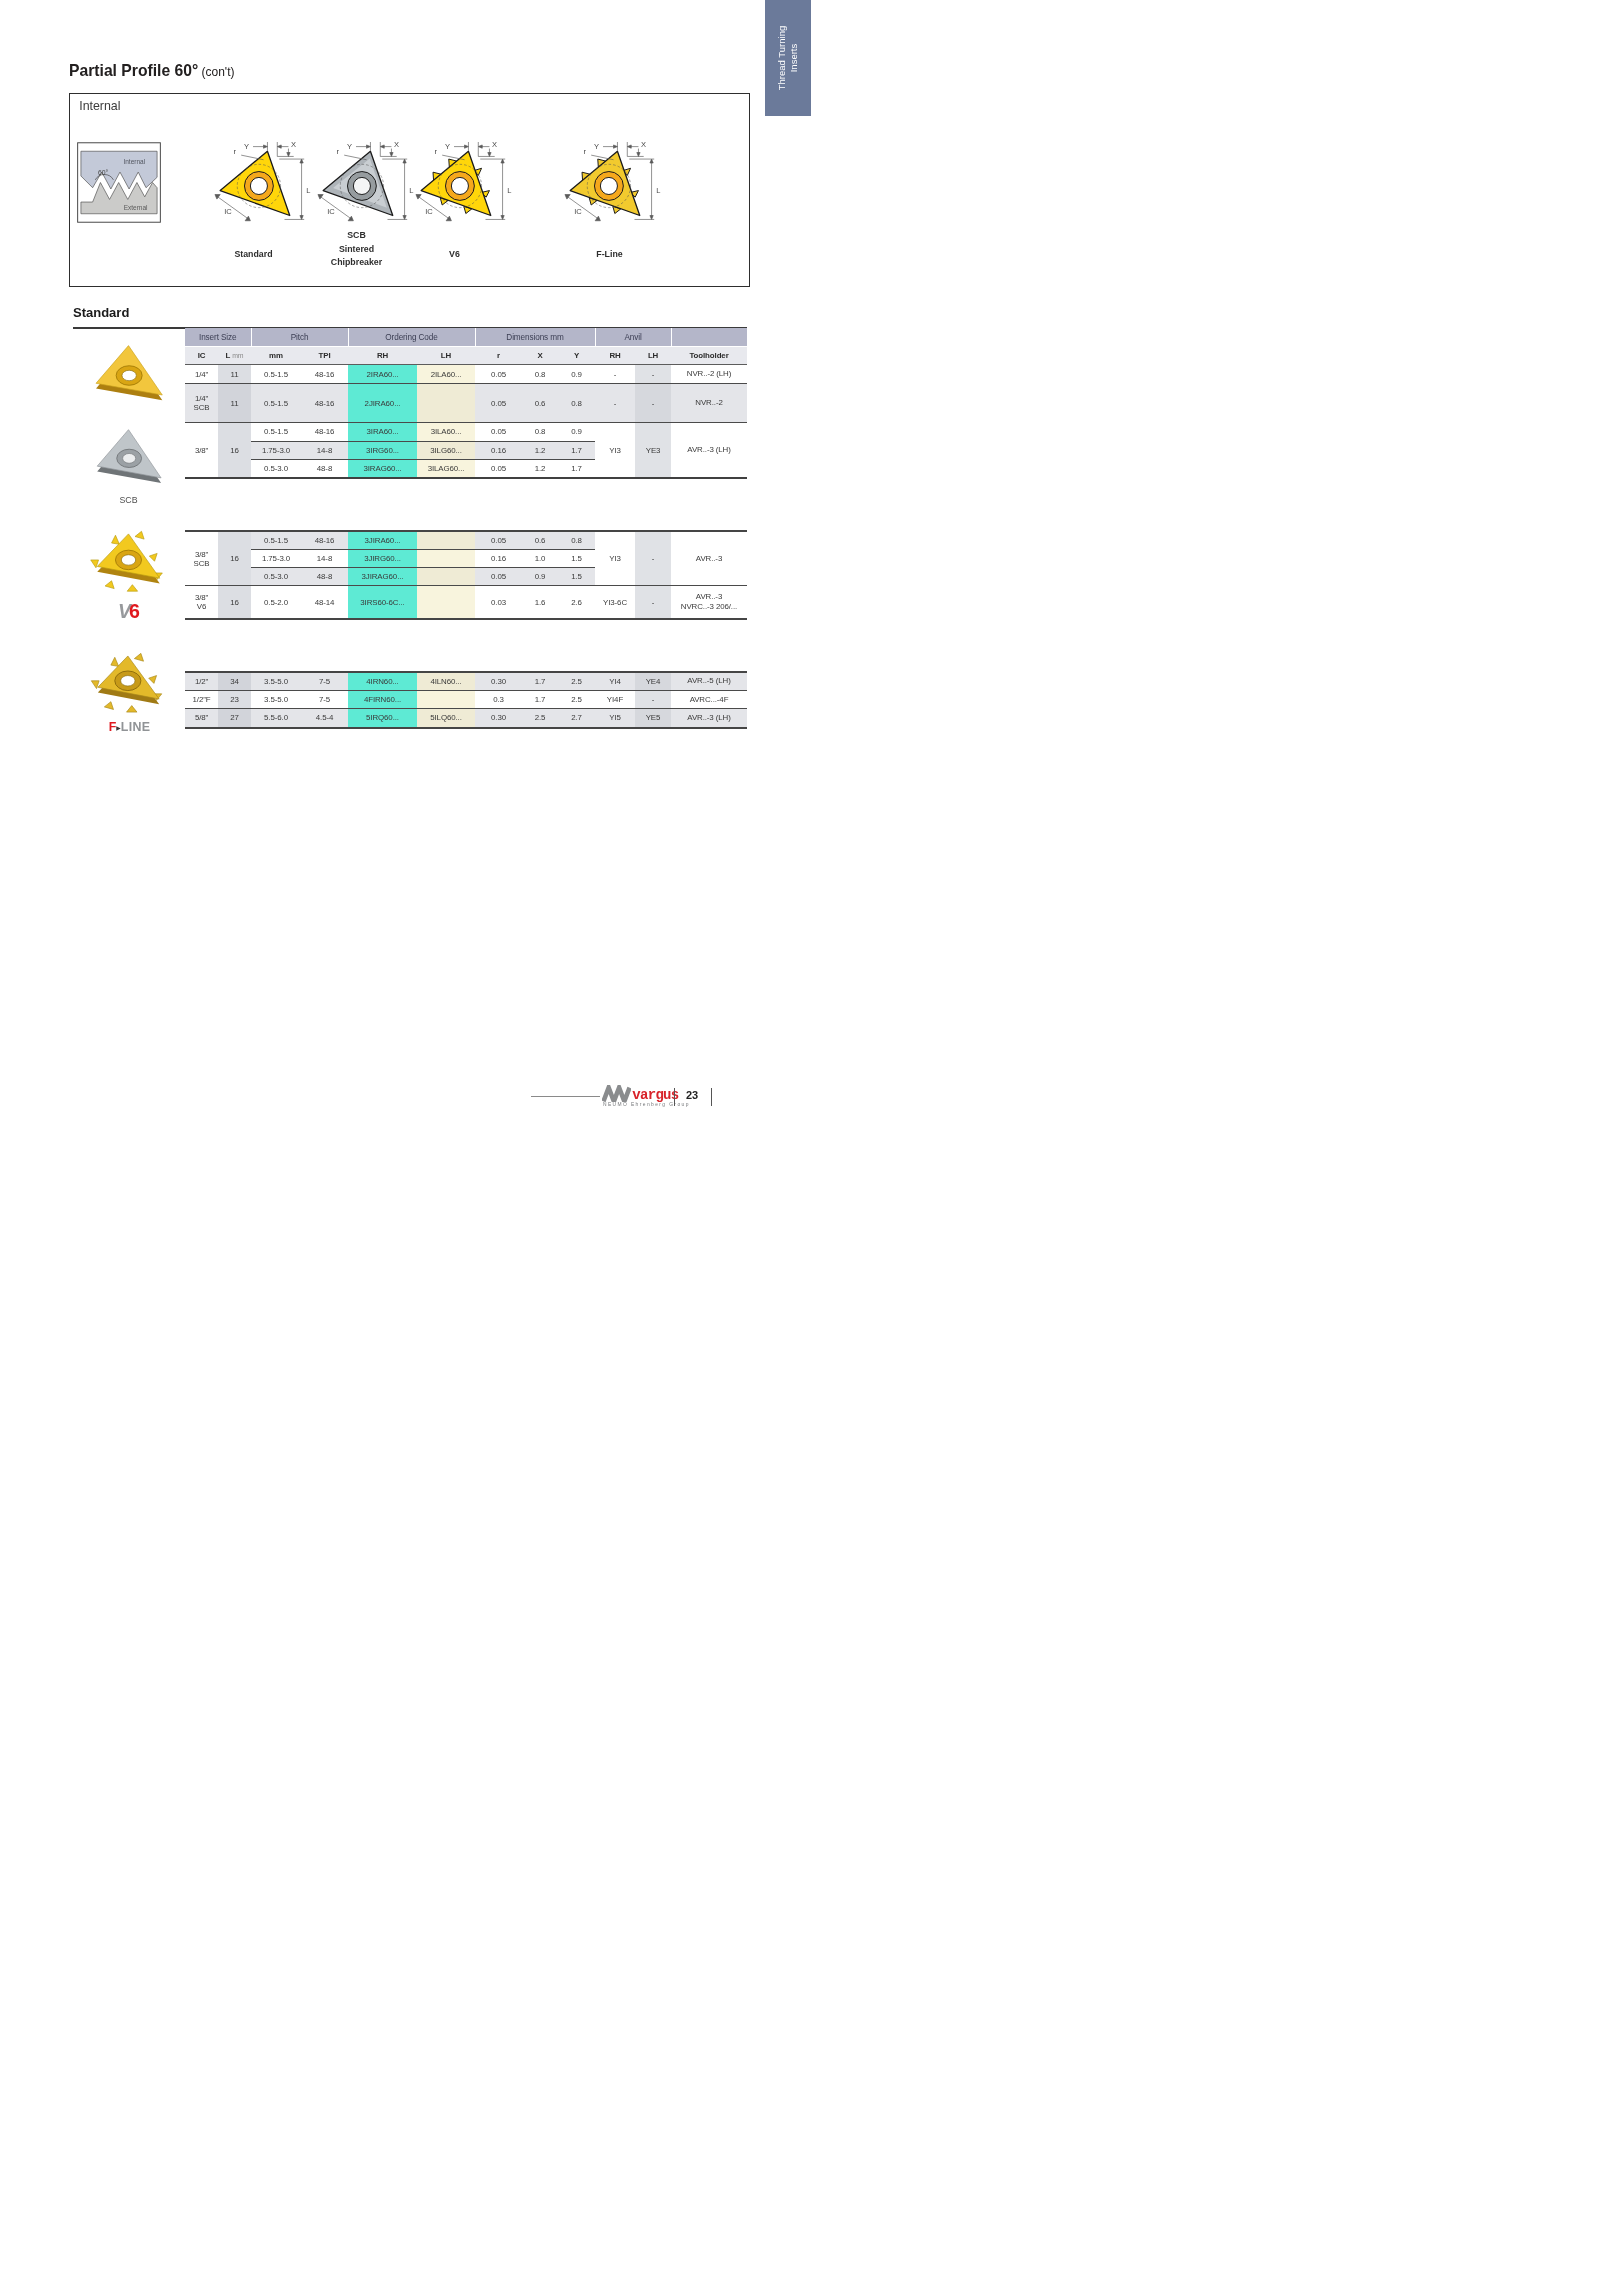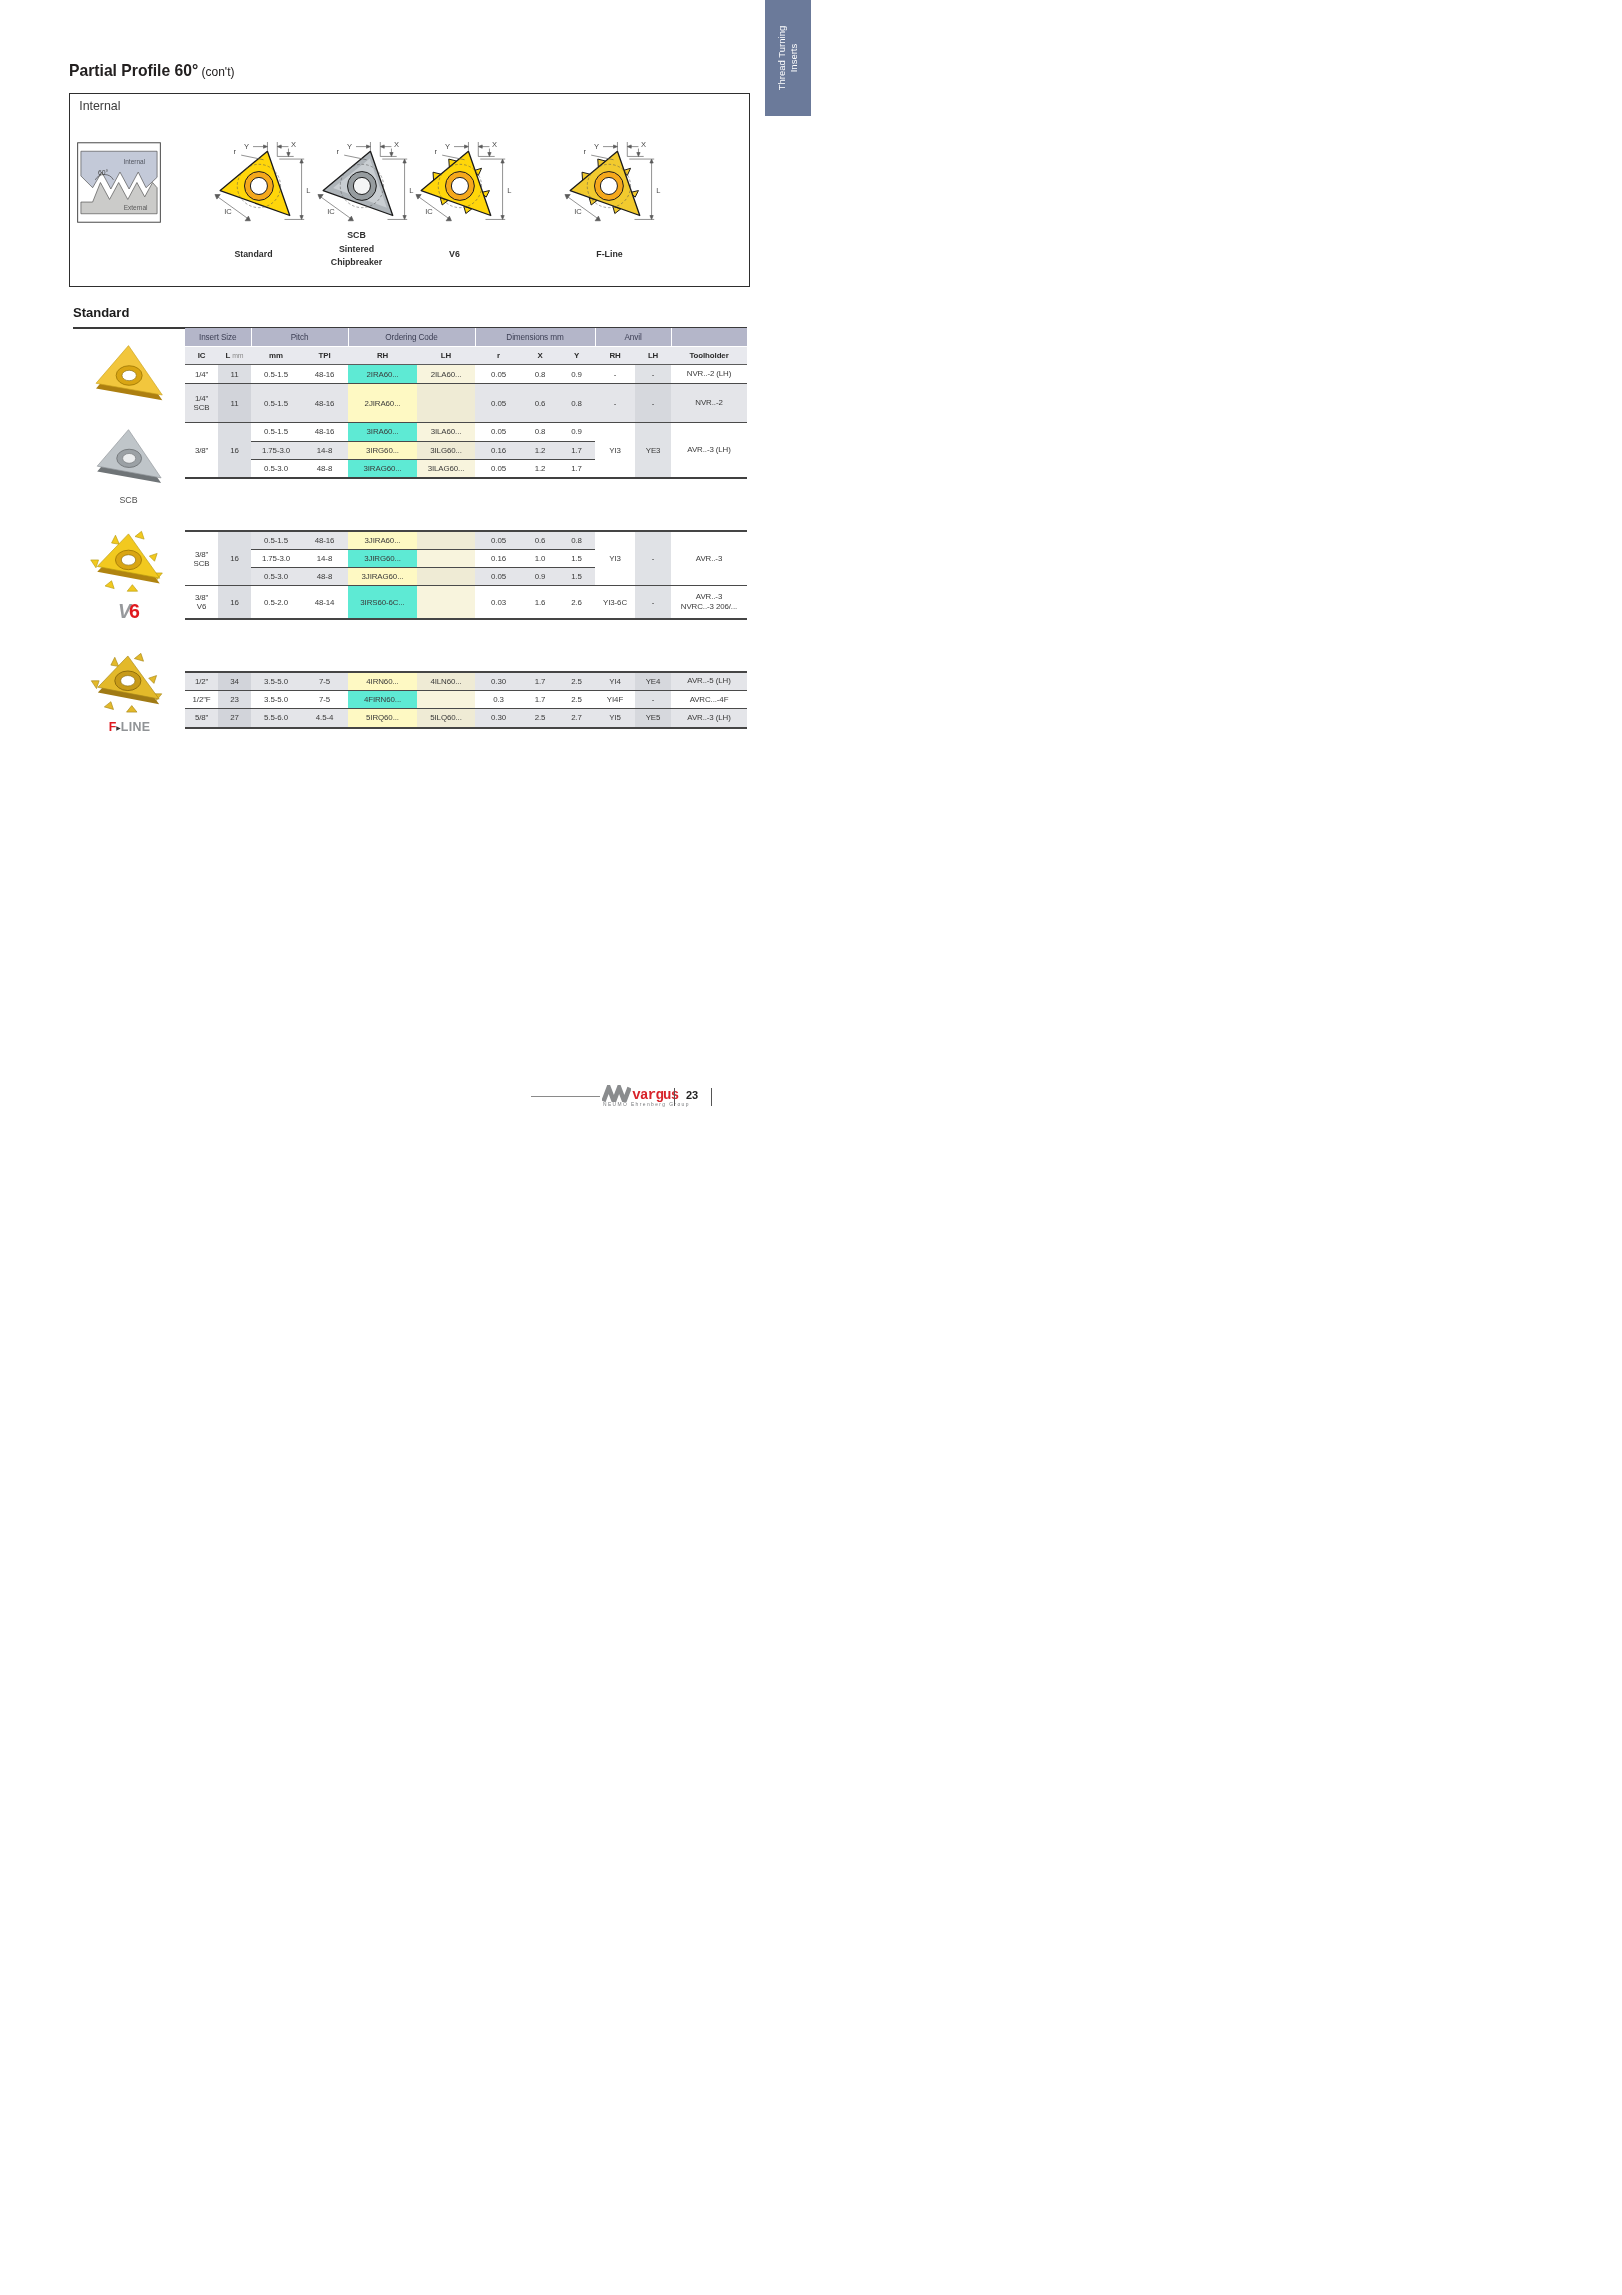--- a/index.html
+++ b/index.html
@@ -41,21 +41,21 @@
   tr.cols th{background:#e8e9ee;height:17px;font-weight:bold;color:#2c2c2c;font-size:7.9px;
     border-top:1.3px solid #fff;border-bottom:1.3px solid #5c5c5c;}
   .unit{color:#8a8a8a;font-weight:normal;font-size:6.9px;}
   .h29{height:19px}.h28{height:18.3px}.h60{height:39px}.h50{height:33px}
   td.col-l{background:#dcdee3;}
   td.col-rh{background:#5eead4;}
   td.col-lh{background:#f8f4dd;}
   td.col-alh{background:#e0e2e6;}
   td.sh{background:#e4e5e9;}
   td.sh.col-l{background:#d2d4da;}
-  td.sh.col-rh{background:#fef9c3;}
+  td.sh.col-rh{background:#5eead4;}
   td.sh.col-lh{background:#efebd5;}
   td.sh.col-alh{background:#d6d8dd;}
   td.c-ic{white-space:pre-line;line-height:1.15;}
   td.c-tool{text-align:left;padding-left:5.2px;line-height:1.25;white-space:pre-line;}
   tr.grp>td{border-top:1.3px solid #4a4a4a;}
   tr.sub>td{border-top:1.3px solid #4a4a4a;}
 
   
   .photo{position:absolute;}
   .scb-caption{position:absolute;left:96px;top:495px;width:65px;text-align:center;

